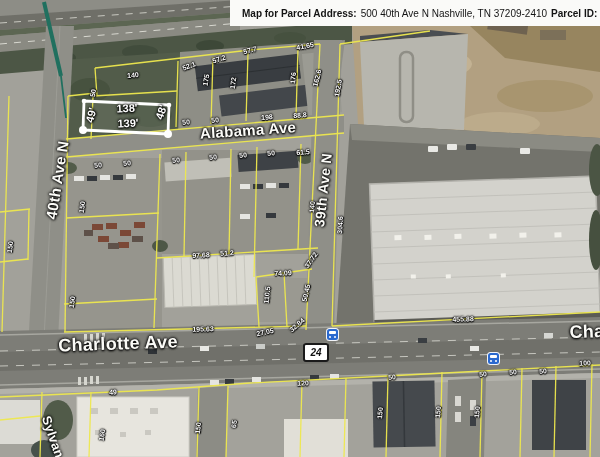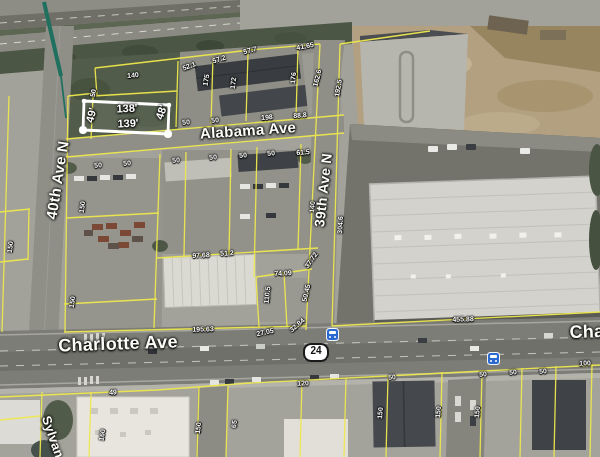--- a/index.html
+++ b/index.html
@@ -26,22 +26,22 @@
   }
   .hdr{
     position:absolute;left:230px;top:0;width:370px;height:26px;background:#fafaf8;
     display:flex;align-items:center;white-space:nowrap;overflow:hidden;
     font-size:10px;color:#141414;padding-left:12px;box-sizing:border-box;
   }
   .hdr b{font-weight:700;margin-right:4px;}
   .hdr span{margin-right:4px;}
   .shield{
     position:absolute;left:303px;top:343px;width:22px;height:15px;background:#fff;
-    border:2px solid #1a1a1a;border-radius:8px;display:flex;align-items:flex-start;justify-content:center;
-    font-size:10px;font-weight:700;color:#111;box-sizing:content-box;
+    border:2px solid #1a1a1a;border-radius:3px;display:flex;align-items:center;justify-content:center;
+    font-size:10px;font-weight:700;color:#111;box-sizing:content-box;font-style:italic;
   }
   .bus{
     position:absolute;width:11px;height:11px;background:#2a69cf;border-radius:2.5px;
     box-shadow:0 0 0 1px #f2f4f8;
   }
   .bus .win{position:absolute;left:2px;top:2px;width:7px;height:3px;background:#fff;border-radius:1px;}
   .bus .whl{position:absolute;left:2px;bottom:2px;width:2px;height:2px;background:#fff;border-radius:1px;}
   .bus .whl2{position:absolute;right:2px;bottom:2px;width:2px;height:2px;background:#fff;border-radius:1px;}
 </style>
 </head>
@@ -390,20 +390,26 @@
       <div class="pdim" style="left: 127px; top: 108px; --r: -3deg;">138'</div>
       <div class="pdim" style="left: 128px; top: 123px; --r: -3deg;">139'</div>
       <div class="pdim" style="left: 91px; top: 115px; --r: -76deg;">49'</div>
       <div class="pdim" style="left: 161px; top: 112px; --r: -72deg;">48'</div>
     </div>
 
   <div class="shield">
     <span>24</span>
   </div>
 
+  <div class="hdr">
+    <b>Map for Parcel Address:</b>
+    <span>500 40th Ave N Nashville, TN 37209-2410</span>
+    <b>Parcel ID:</b>
+
+  </div>
 
 <div class="bus" style="left: 327px; top: 329px;">
       <span class="win"></span>
       <span class="whl"></span>
       <span class="whl2"></span>
     </div>
     <div class="bus" style="left: 488px; top: 353px;">
       <span class="win"></span>
       <span class="whl"></span>
       <span class="whl2"></span>

